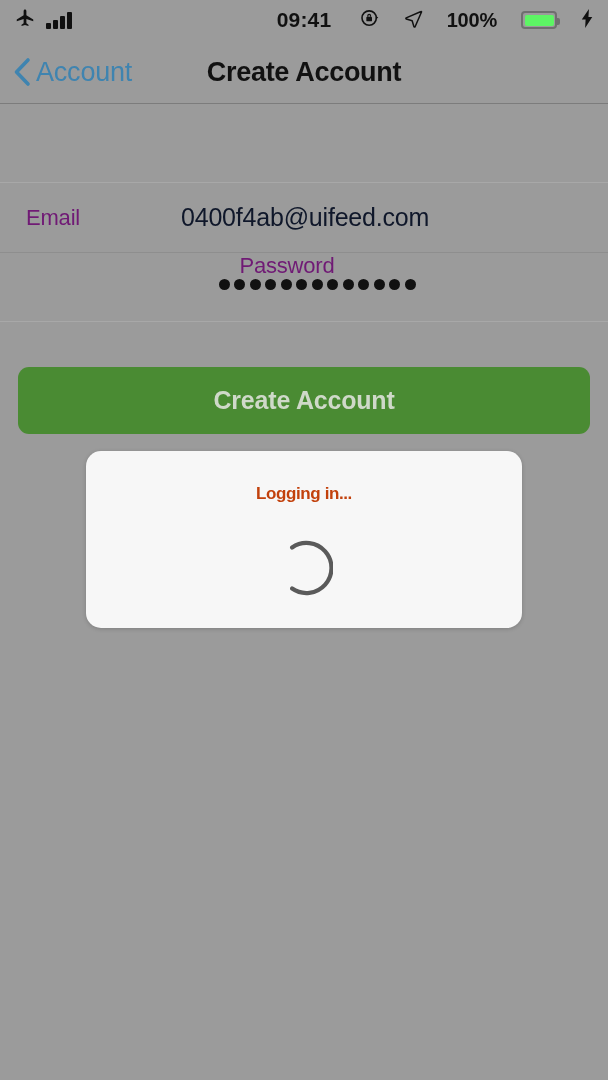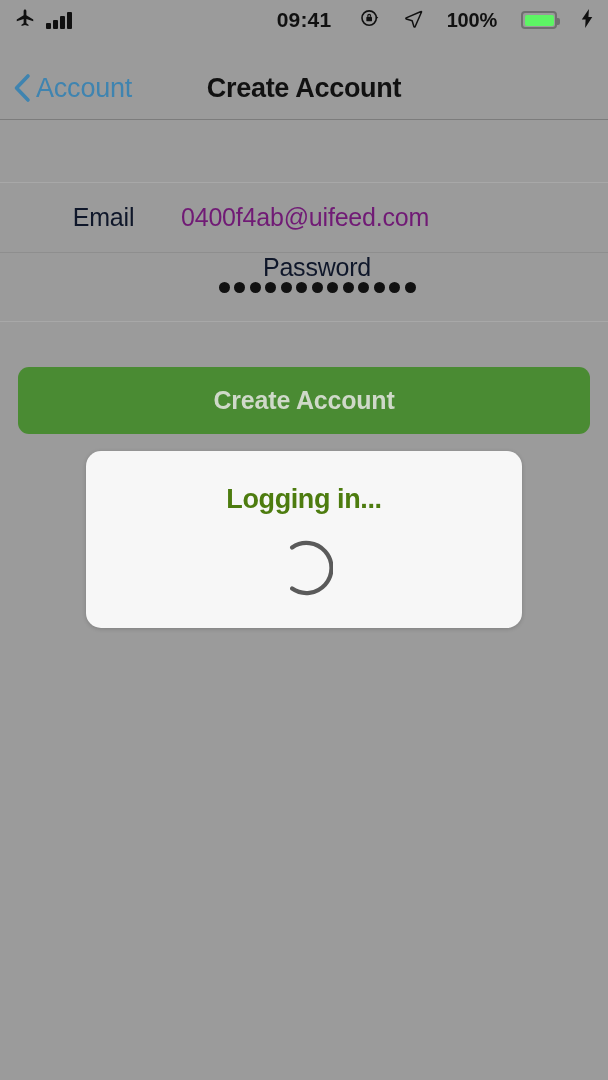--- a/index.html
+++ b/index.html
@@ -102,21 +102,21 @@
     position: absolute;
     inset: 1.5px;
     background: #5df564;
     border-radius: 2px;
     display: block;
   }
 
   
   .nav-bar {
     position: absolute;
-    top: 56px; left: 0;
+    top: 40px; left: 0;
     width: 608px;
     height: 64px;
     box-sizing: border-box;
     border-bottom: 1.5px solid #7c7c7c;
   }
   .nav-back {
     position: absolute;
     left: 12px;
     top: 0;
     height: 64px;
@@ -174,30 +174,29 @@
     align-items: center;
     padding-left: 26px;
     box-sizing: border-box;
     position: relative;
   }
   .form-row + .form-row {
     border-top: 1px solid #8e8e8e;
     flex-direction: column;
   }
   .row-label {
+    font-size: 22px;
+    color: #701a75;
+    width: 155px;
+    flex: 0 0 auto;
+    letter-spacing: -0.2px;
+  }
+  .row-value {
     font-size: 25px;
     color: #0f172a;
-    width: 155px;
-    flex: 0 0 auto;
-    letter-spacing: -0.2px;
-    text-align: center;
-  }
-  .row-value {
-    font-size: 25px;
-    color: #701a75;
     letter-spacing: -0.2px;
   }
   .row-dots {
     display: flex;
     align-items: center;
     gap: 4.5px;
   }
   .row-dots i {
     width: 11px;
     height: 11px;
@@ -247,23 +246,23 @@
     box-shadow: 0 1px 4px rgba(0,0,0,0.18);
     pointer-events: auto;
     box-sizing: border-box;
   }
   .modal-title {
     position: absolute;
     top: 33px;
     left: 0;
     width: 100%;
     text-align: center;
-    font-size: 27px;
-    font-weight: bold;
-    color: #4d7c0f;
+    font-size: 17px;
+    font-weight: bold;
+    color: #c2410c;
     letter-spacing: -0.4px;
   }
   .modal-spinner {
     position: absolute;
     top: 88px;
     left: 50%;
     transform: translateX(-50%);
     width: 58px;
     height: 58px;
   }

